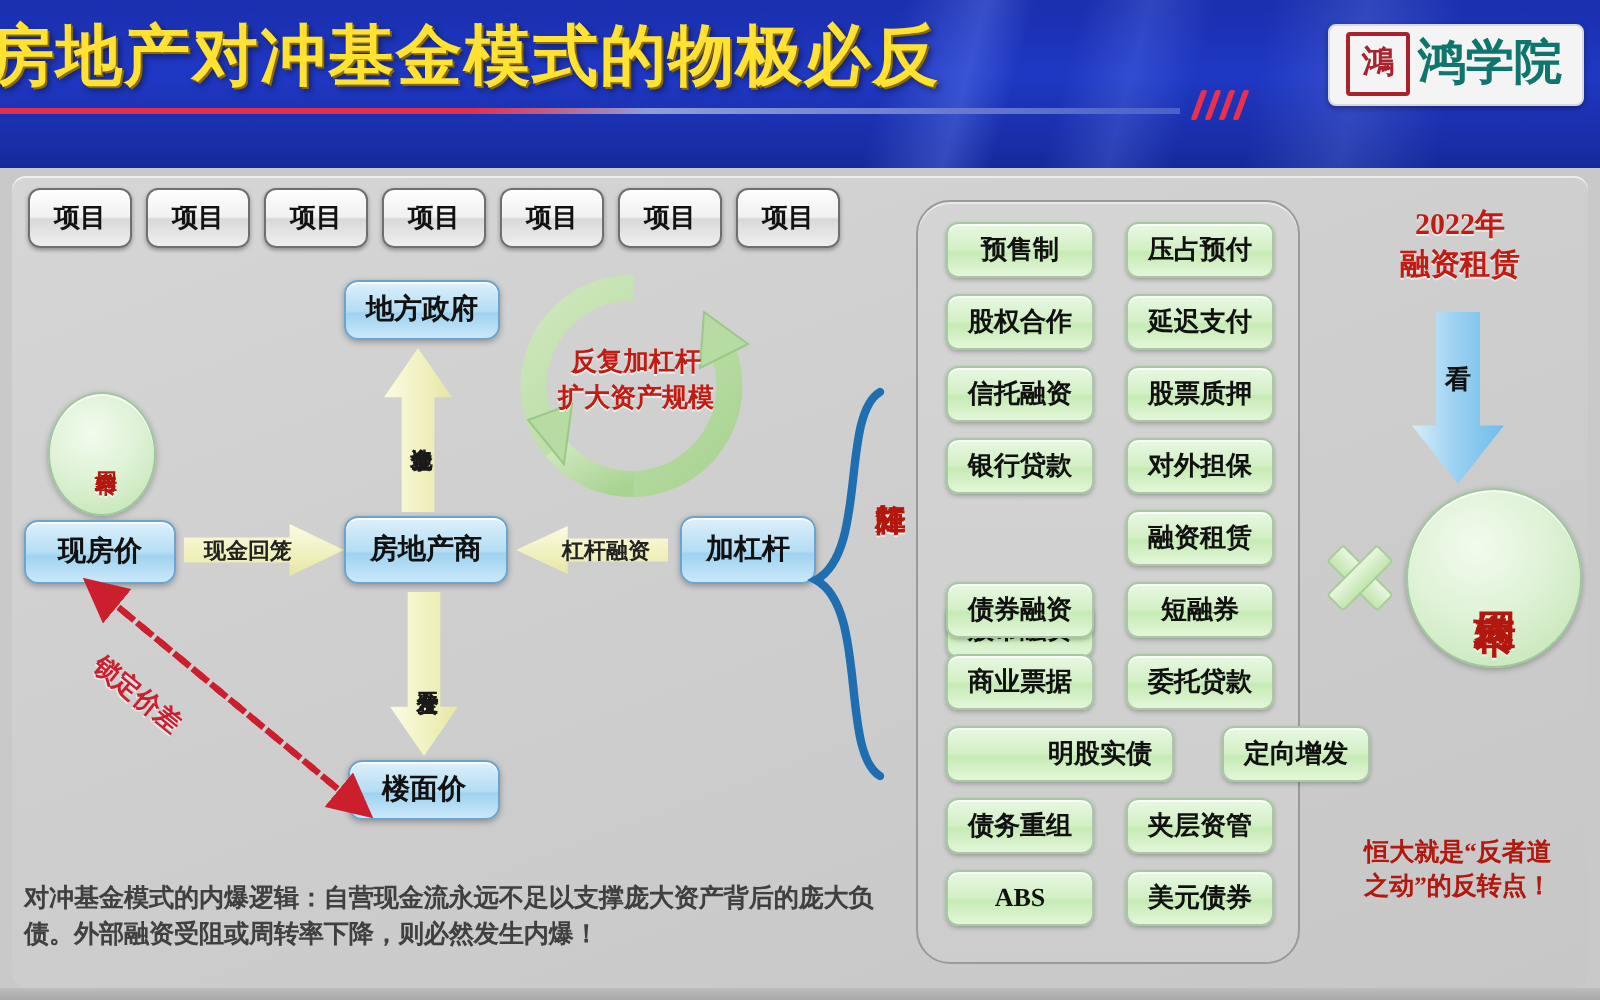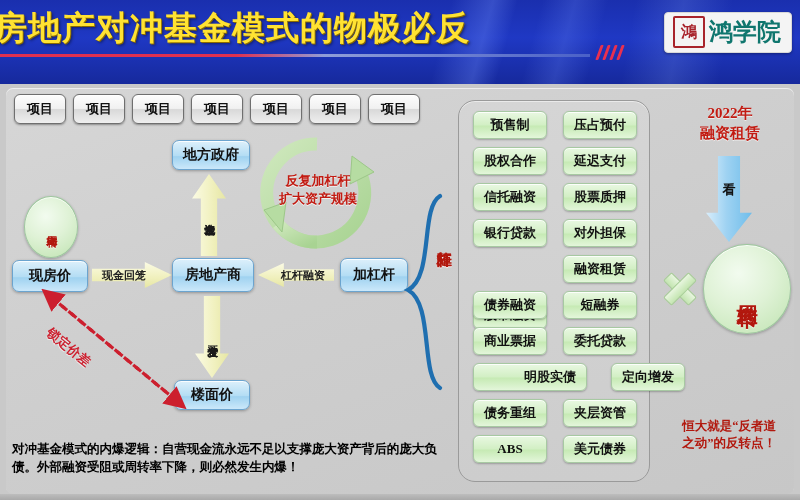--- a/index.html
+++ b/index.html
@@ -154,21 +154,21 @@
     position:absolute;text-align:center;color:#c21b12;font-weight:bold;
     font-size:15px;line-height:1.3;white-space:nowrap;
     text-shadow:0 1px 0 rgba(255,255,255,.6);
   }
   .note-red{
     position:absolute;color:#b2180e;font-weight:bold;font-size:12.5px;
     line-height:1.35;text-align:center;
   }
   .caption{
     position:absolute;left:12px;top:441px;width:430px;
-    font-size:12.6px;font-weight:bold;color:#000000;line-height:1.42;
+    font-size:12.6px;font-weight:bold;color:#404040;line-height:1.42;
     letter-spacing:-.1px;
   }
   .footer-strip{
     position:absolute;left:0;bottom:0;width:800px;height:6px;
     background:linear-gradient(180deg,#bdbdbd,#a9a9a9);
   }
   svg{overflow:visible;}
 </style>
 </head>
 <body>

